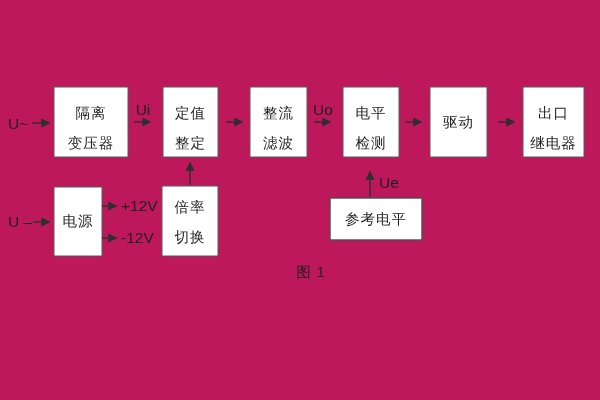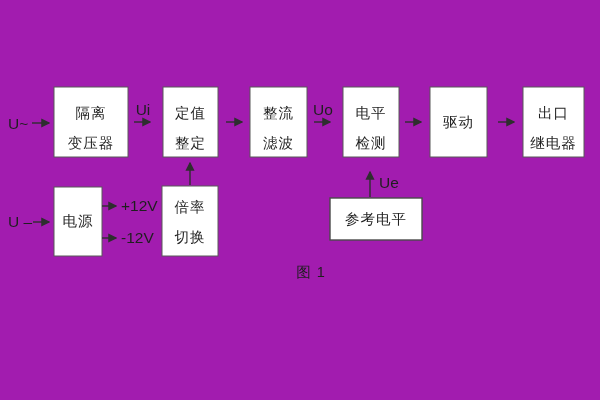--- a/index.html
+++ b/index.html
@@ -1,19 +1,19 @@
 <!DOCTYPE html>
 <html><head>
 <meta charset="utf-8">
 <style>
   html,body{margin:0;padding:0;background:#ffffff;}
   .canvas{
     position:relative;
     width:600px;height:400px;
-    background:#a21caf;
+    background:#be185d;
     font-family:"Liberation Sans","DejaVu Sans",sans-serif;
     overflow:hidden;
   }
   svg{display:block;}
   .blk{fill:#ffffff;stroke:#595959;stroke-width:1;}
   .blk-bold{fill:#ffffff;stroke:#4a4a4a;stroke-width:1.4;}
   .flow{stroke:#2e2e2e;stroke-width:1.4;fill:none;}
   .cn{font-size:14.5px;fill:#1f1f1f;letter-spacing:1px;text-anchor:middle;}
   .sig{font-size:15.5px;fill:#1f1f1f;text-anchor:middle;}
   .sig-l{font-size:15.5px;fill:#1f1f1f;text-anchor:start;}

